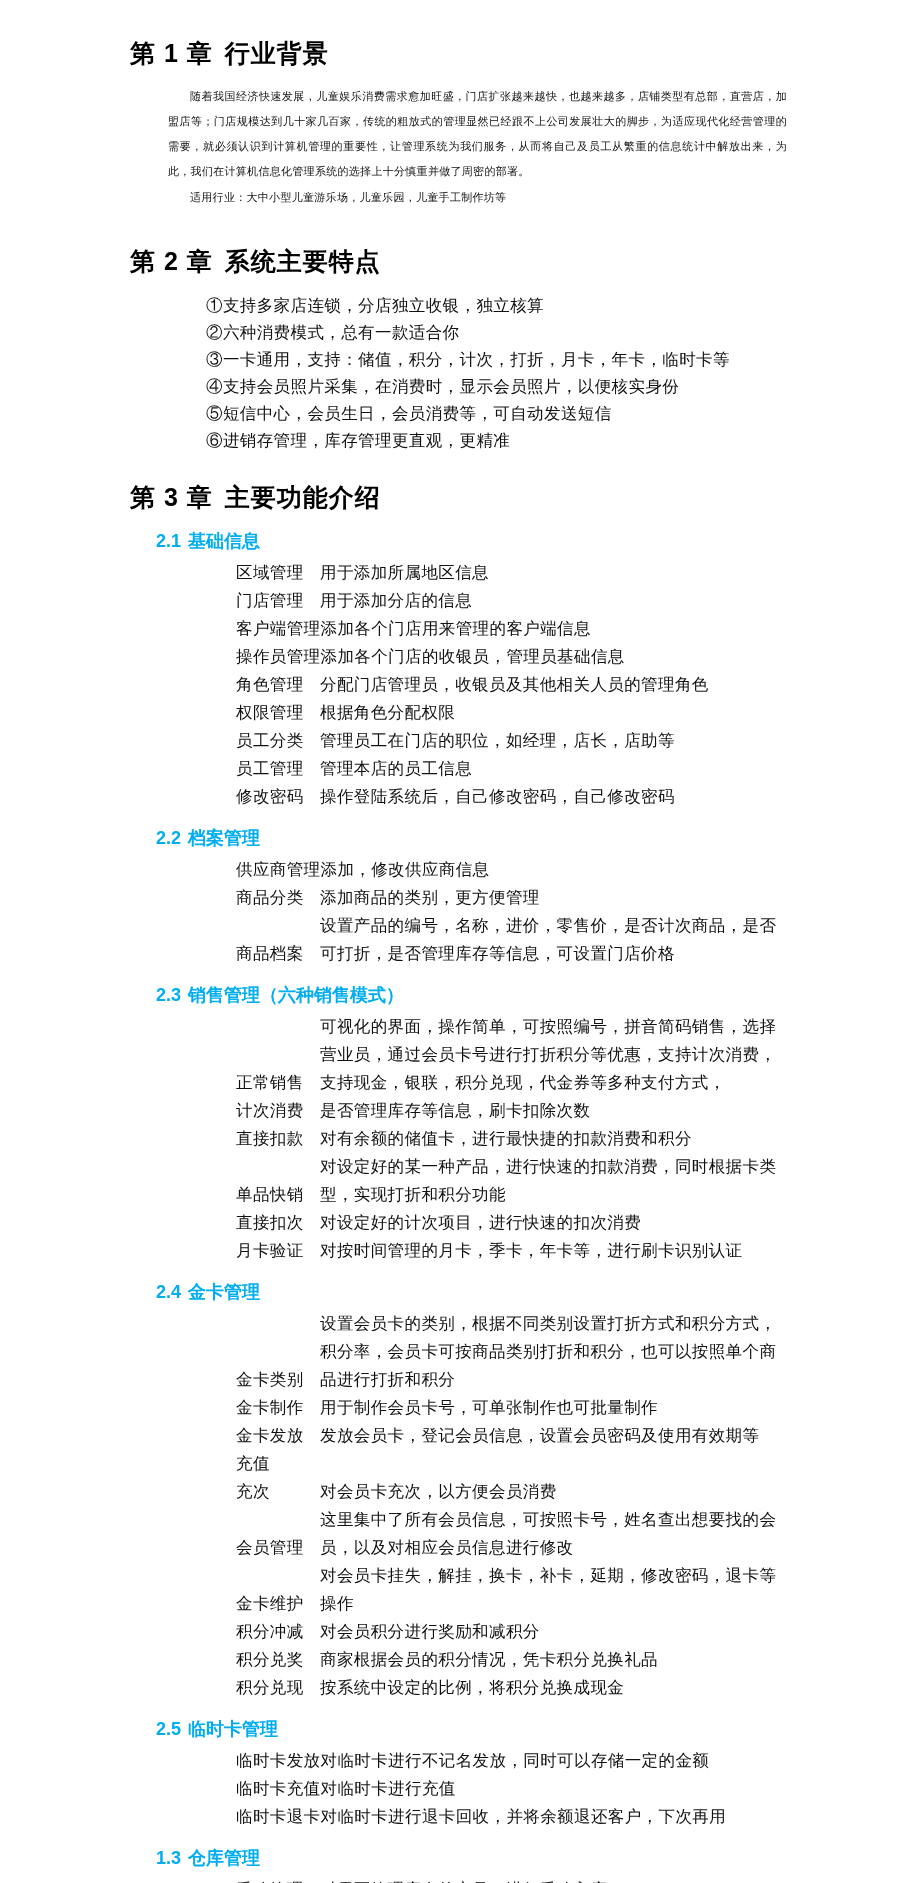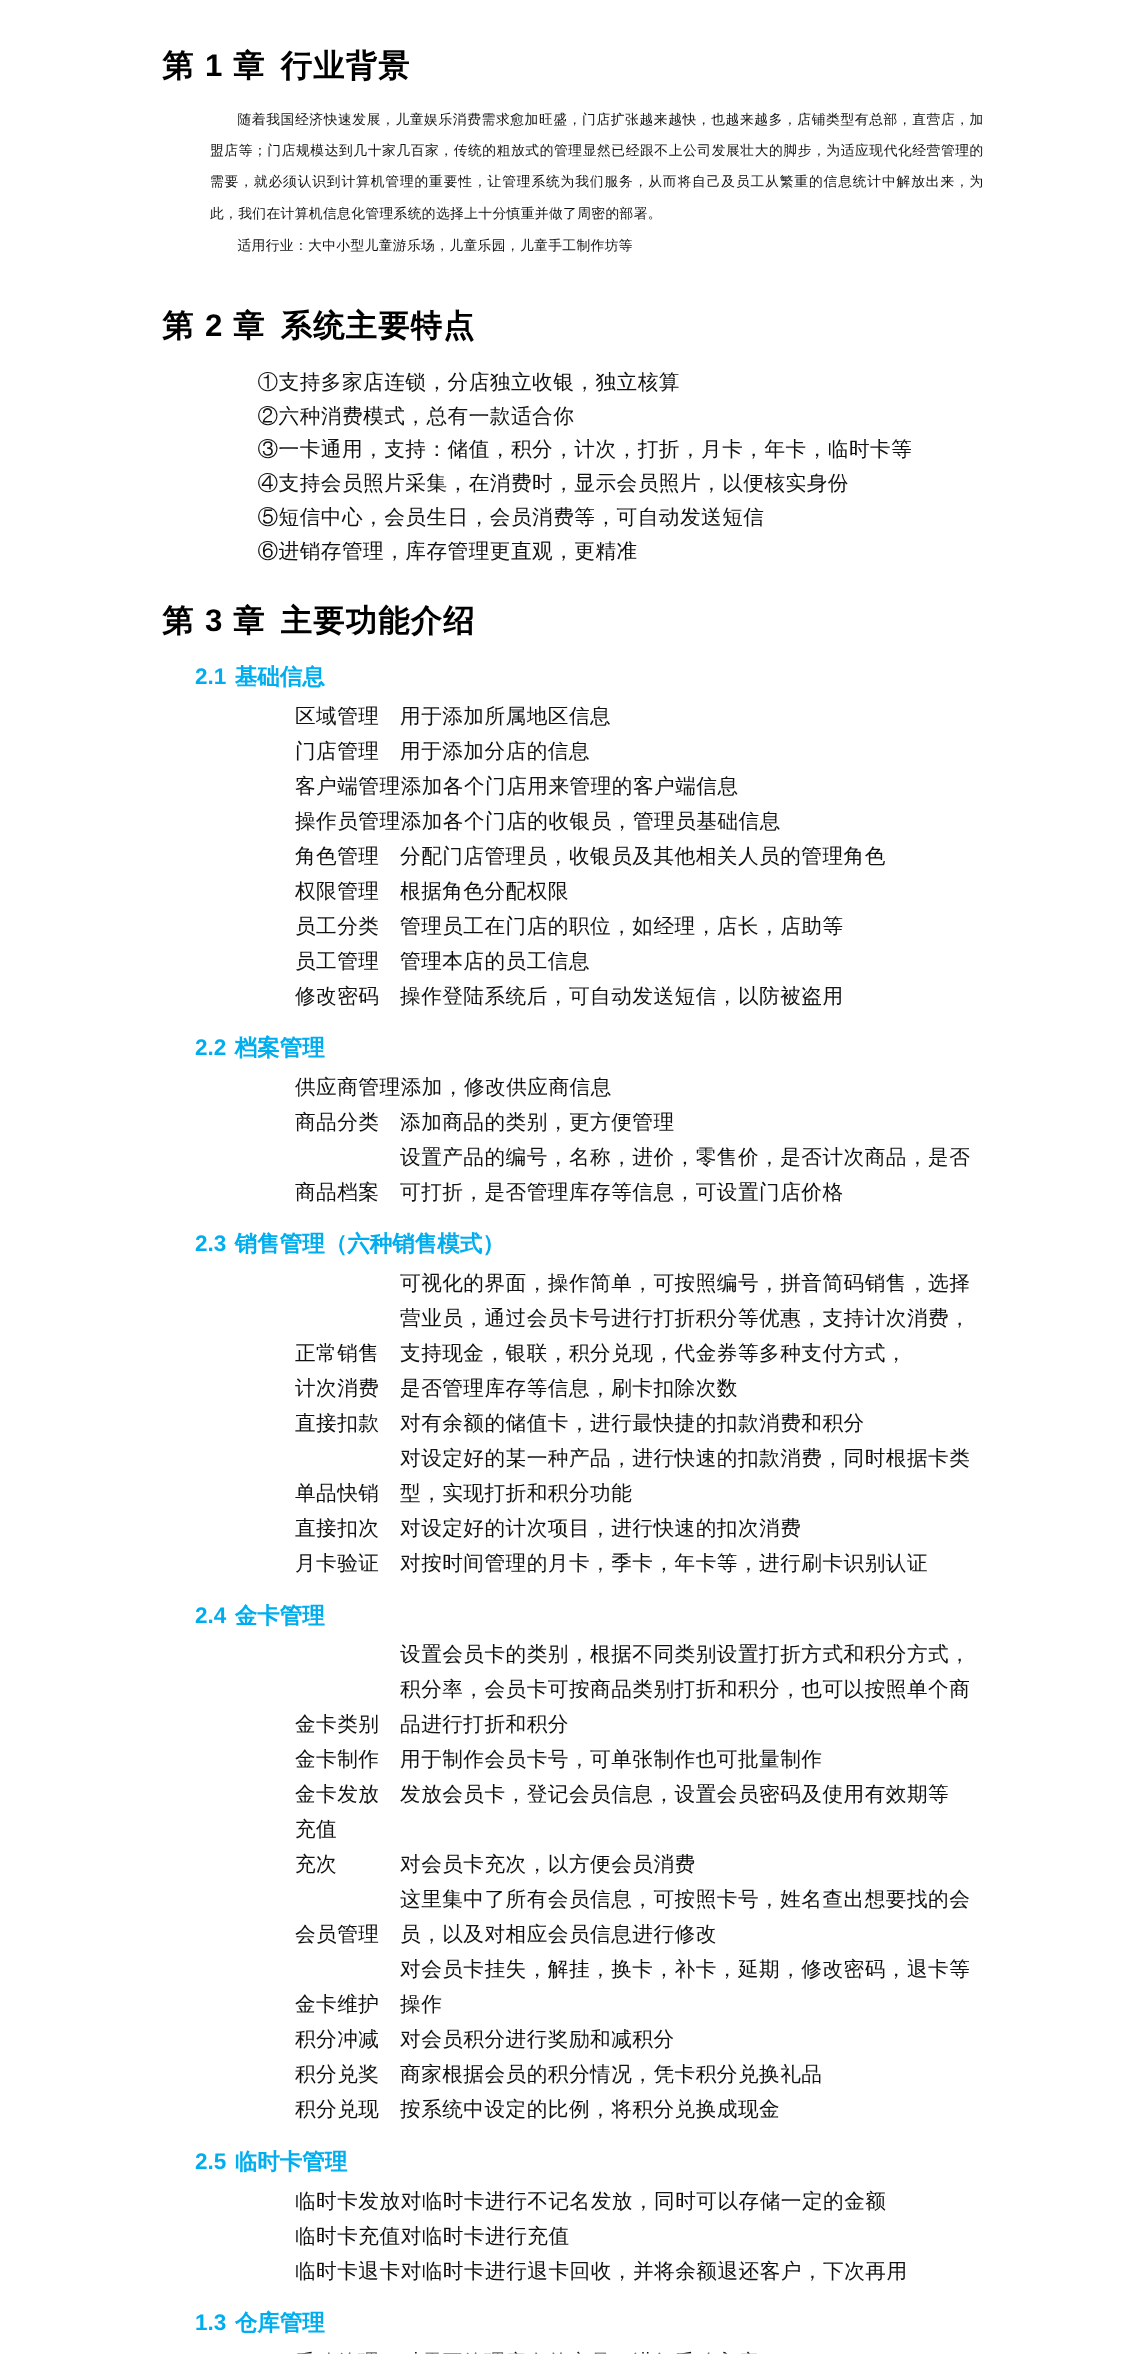--- a/index.html
+++ b/index.html
@@ -127,21 +127,21 @@
             <div class="row">
     <span class="term">员工分类</span>
     <span class="desc">管理员工在门店的职位，如经理，店长，店助等</span>
   </div>
             <div class="row">
     <span class="term">员工管理</span>
     <span class="desc">管理本店的员工信息</span>
   </div>
             <div class="row">
     <span class="term">修改密码</span>
-    <span class="desc">操作登陆系统后，可自动发送短信，以防被盗用</span>
+    <span class="desc">操作登陆系统后，自己修改密码，自己修改密码</span>
   </div>
           </div>
   </div>
         <div class="section">
     <div class="sec-h"><span>2.2</span><span class="sec-title">档案管理</span></div>
     <div class="rows">
             <div class="row">
     <span class="term">供应商管理</span>
     <span class="desc">添加，修改供应商信息</span>
   </div>

